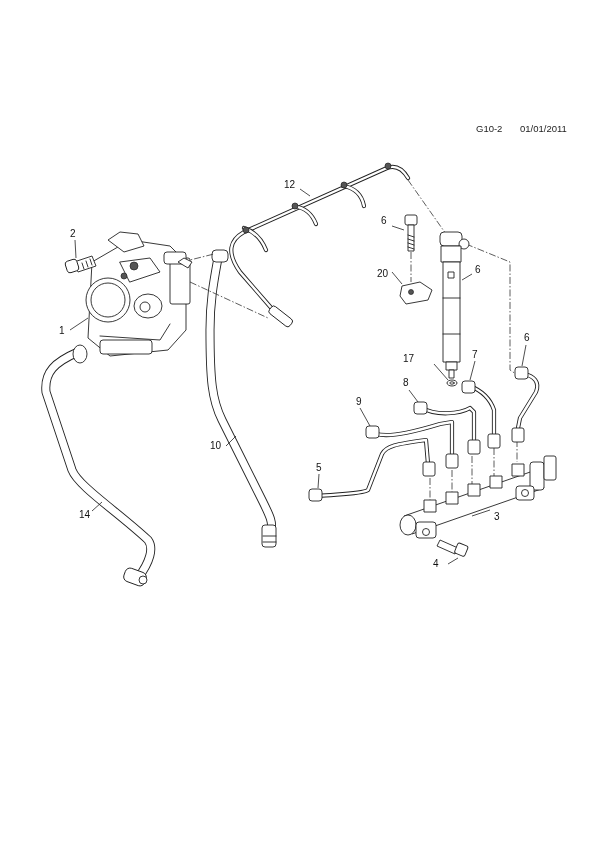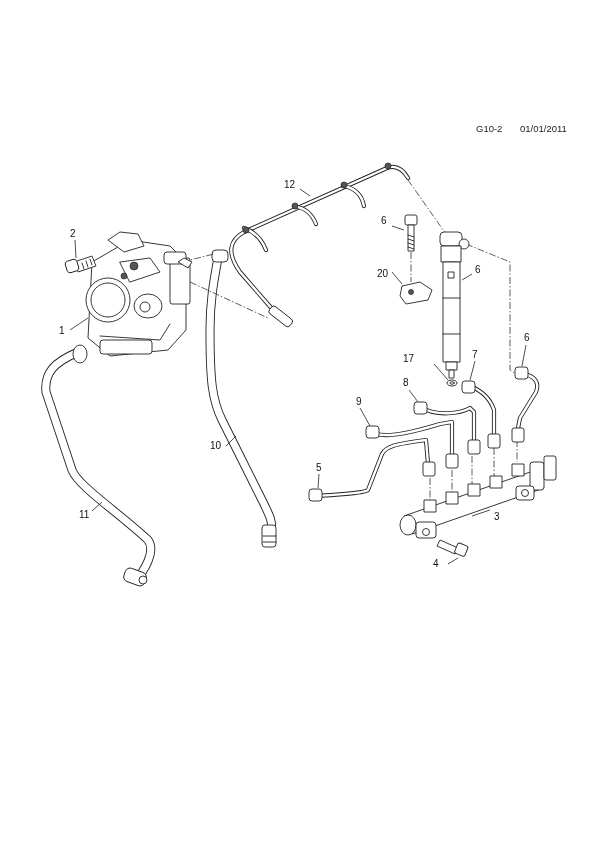--- a/index.html
+++ b/index.html
@@ -197,18 +197,18 @@
 <div class="callout" style="left:59px;top:326px">1</div>
 <div class="callout" style="left:70px;top:229px">2</div>
 <div class="callout" style="left:494px;top:512px">3</div>
 <div class="callout" style="left:433px;top:559px">4</div>
 <div class="callout" style="left:316px;top:463px">5</div>
 <div class="callout" style="left:524px;top:333px">6</div>
 <div class="callout" style="left:472px;top:350px">7</div>
 <div class="callout" style="left:403px;top:378px">8</div>
 <div class="callout" style="left:356px;top:397px">9</div>
 <div class="callout" style="left:284px;top:180px">12</div>
-<div class="callout" style="left:79px;top:510px">11</div>
+<div class="callout" style="left:79px;top:510px">14</div>
 <div class="callout" style="left:210px;top:441px">10</div>
 <div class="callout" style="left:475px;top:265px">6</div>
 <div class="callout" style="left:403px;top:354px">17</div>
 <div class="callout" style="left:377px;top:269px">20</div>
 <div class="callout" style="left:381px;top:216px">6</div>
 
 </body></html>

